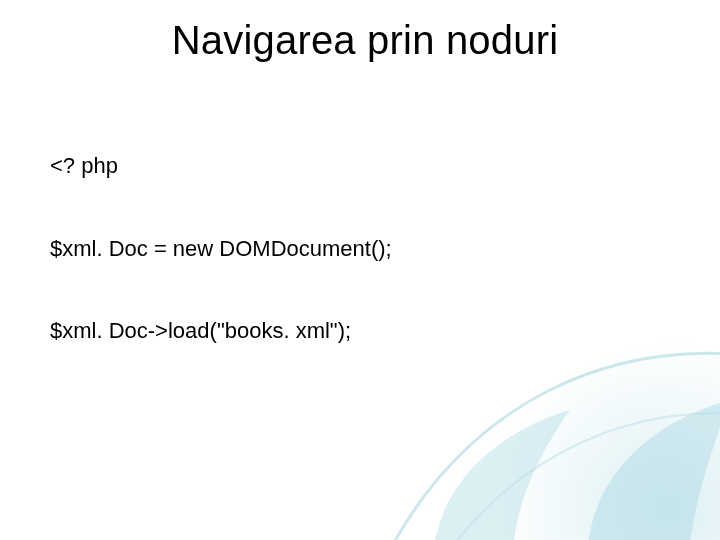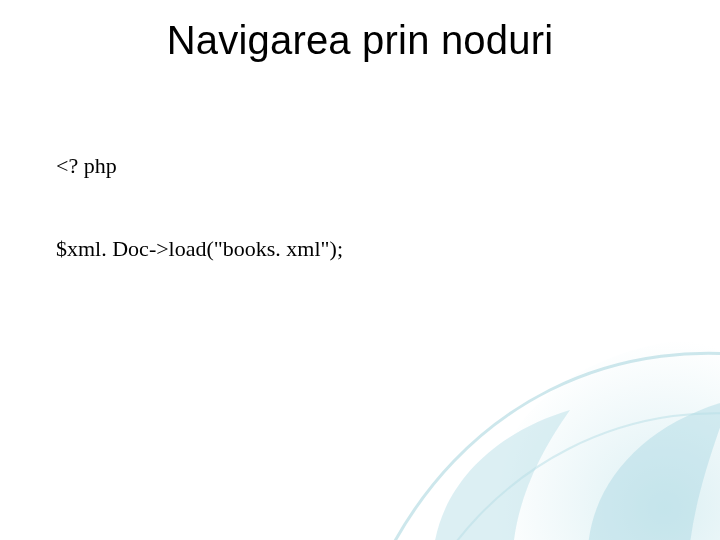--- a/index.html
+++ b/index.html
@@ -21,40 +21,39 @@
     width: 520px;
     height: 520px;
     pointer-events: none;
   }
 
   .slide {
     position: relative;
     width: 720px;
     height: 540px;
     box-sizing: border-box;
-    padding: 18px 40px 0 40px;
+    padding: 18px 40px 0 50px;
   }
 
   .title {
     font-size: 40px;
     font-weight: 400;
     color: #000;
     text-align: center;
     margin: 0 0 34px 0;
     letter-spacing: 0.2px;
   }
 
   .code-block {
     font-size: 22px;
     line-height: 1.25;
     color: #000;
     white-space: pre-wrap;
     word-wrap: break-word;
-    font-family: Liberation Serif, serif;
-    margin-left: 16px;
+    font-family: Liberation Sans, sans-serif;
   }
 
   .block1 { margin-bottom: 30px; }
 </style>
 </head>
 <body>
 
 <svg class="bg-deco" viewBox="0 0 520 520">
   <defs>
     <radialGradient id="g1" cx="60%" cy="60%" r="60%">
@@ -68,20 +67,21 @@
   <path d="M120 470 C 200 300, 360 230, 520 260" fill="none" stroke="#9ccfd9" stroke-width="3" opacity="0.5"></path>
   <path d="M150 520 C 220 360, 380 290, 520 320" fill="none" stroke="#b6dde5" stroke-width="2" opacity="0.5"></path>
 </svg>
 
 <div class="slide">
 
   <h1 class="title">Navigarea prin noduri</h1>
 
   <div class="code-block block1">
     <div>&lt;? php</div>
+    <div>$xml. Doc = new DOMDocument();</div>
     <div>$xml. Doc-&gt;load("books. xml");</div>
   </div>
 
   <div class="code-block">
     
     
     
     
     
     

